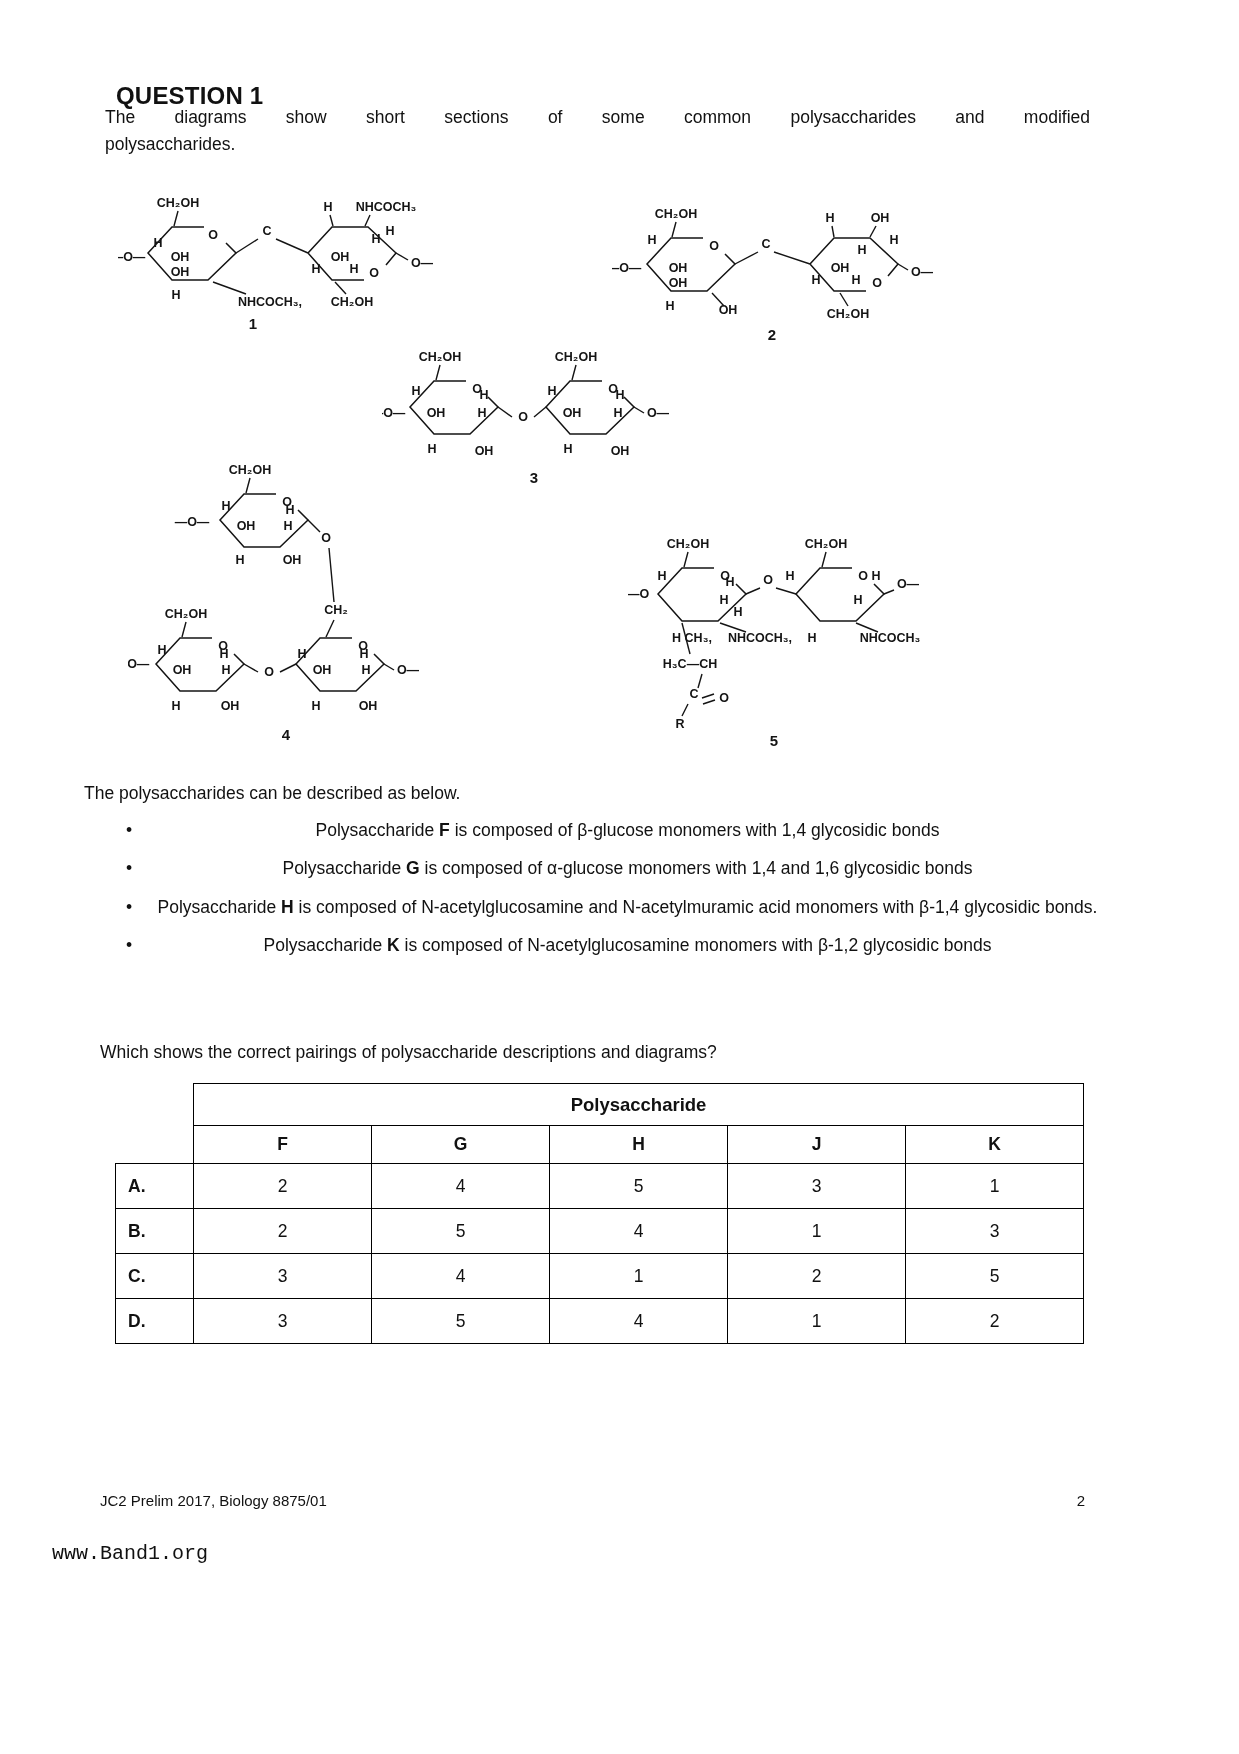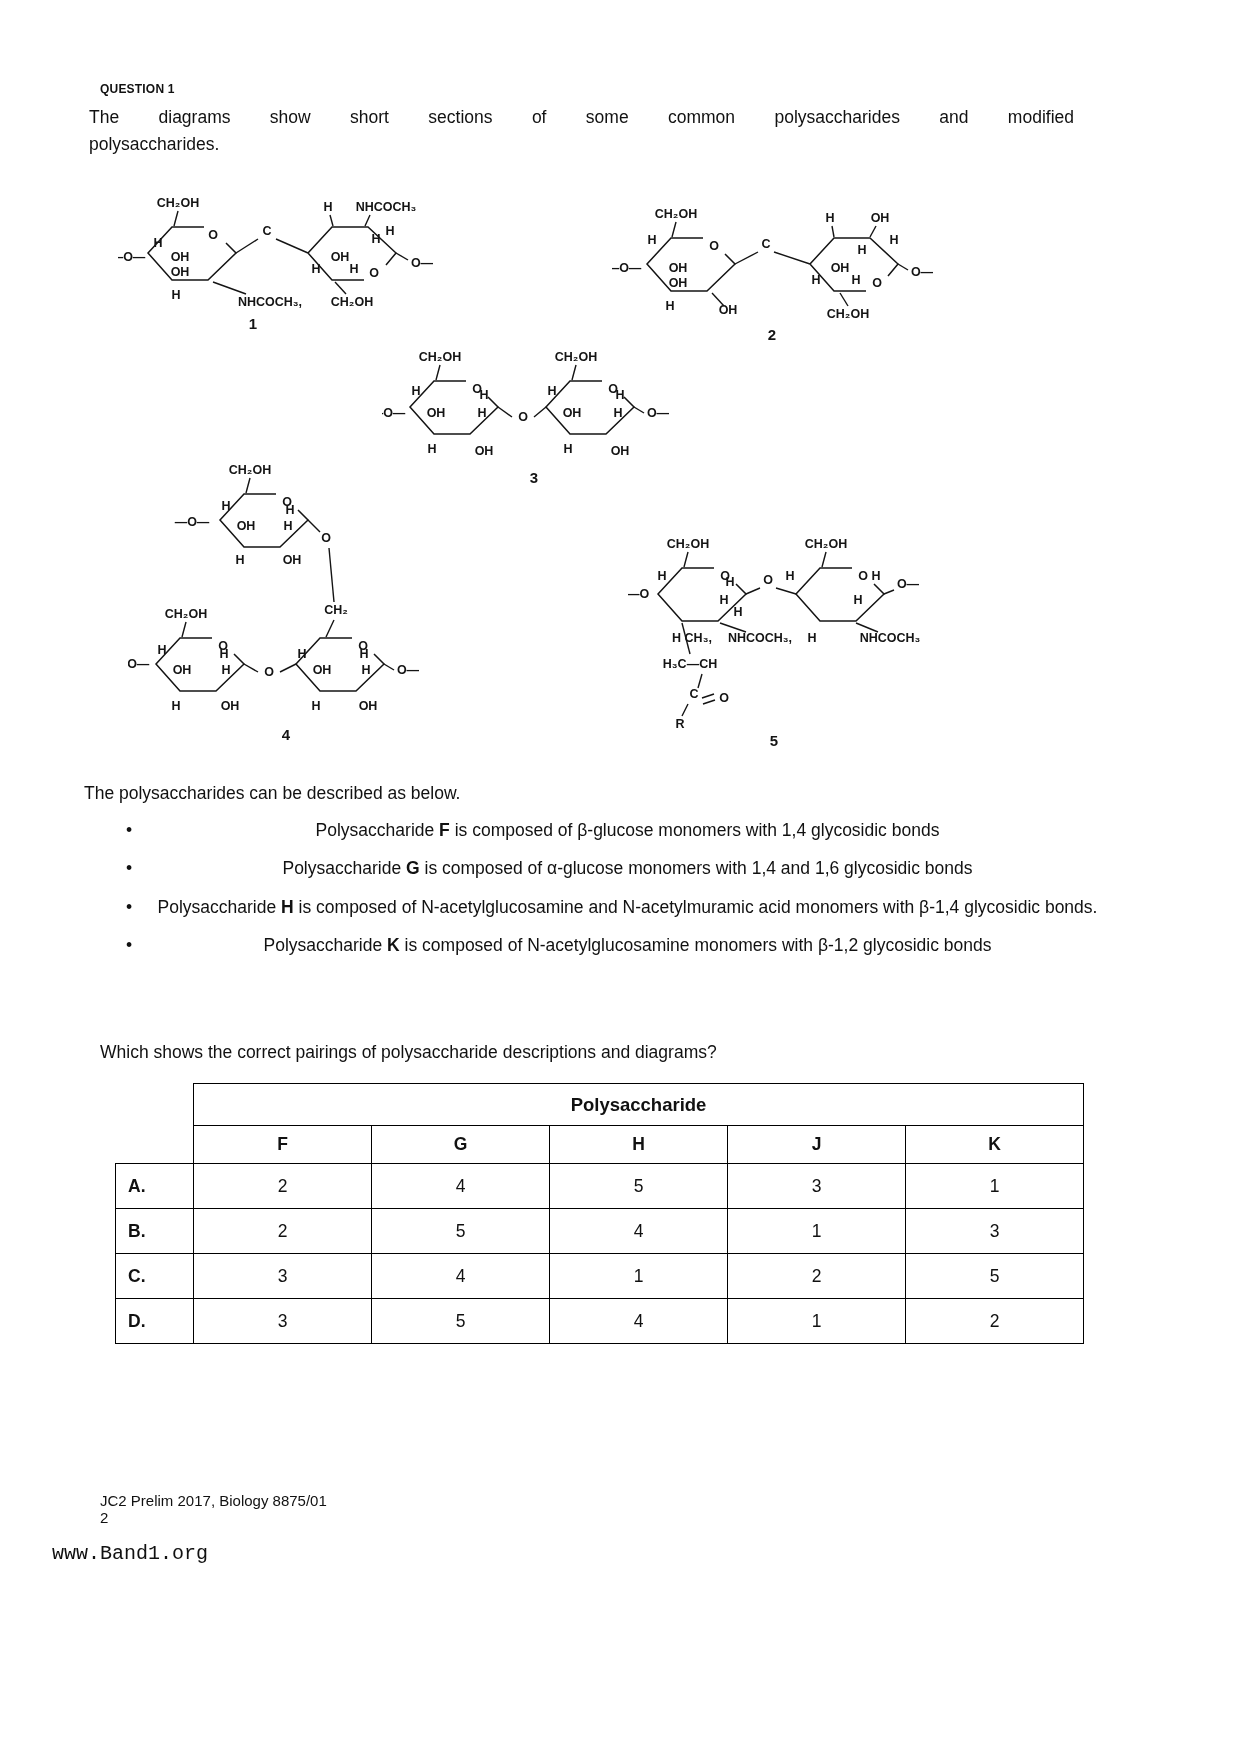--- a/index.html
+++ b/index.html
@@ -1,39 +1,39 @@
 <!DOCTYPE html>
 <html><head>
 <meta charset="utf-8">
 <style>
   * { margin:0; padding:0; box-sizing:border-box; }
   html,body { background:#ffffff; }
   body { width:1239px; height:1754px; position:relative; font-family:"Liberation Sans", sans-serif; color:#111; }
   .abs { position:absolute; }
-  .qtitle { font-weight:bold; font-size:12px; letter-spacing:.2px; }
+  .qtitle { font-weight:bold; font-size:24px; letter-spacing:.2px;margin-left:16px; }
   .bodytext { font-size:17.5px; }
-  .intro { left:89px; top:104px; width:985px; font-size:17.5px; line-height:1.55; }
+  .intro { left:105px; top:104px; width:985px; font-size:17.5px; line-height:1.55; }
   .intro .l1 { text-align:justify; text-align-last:justify; }
   
   svg line { stroke:#141414; stroke-width:1.4px; }
   svg text { font-family:"Liberation Sans", sans-serif; font-size:12.5px; font-weight:bold; fill:#141414; text-anchor:middle; }
   svg text.num { font-size:15px; }
   
   ul.bullets { list-style:none; left:100px; top:818px; width:1000px; position:absolute; }
   ul.bullets li { position:relative; padding-left:55px; font-size:17.5px; line-height:1.45; margin-bottom:13px;text-align:center; }
   ul.bullets li::before { content:"\2022"; position:absolute; left:26px; top:0; font-size:17.5px; }
   
   table.anstable { border-collapse:collapse; position:absolute; left:115px; top:1083px; }
   table.anstable th, table.anstable td { border:1.7px solid #000; font-family:"Liberation Sans", sans-serif; }
   table.anstable .noborder { border:none; }
   table.anstable .title-cell { font-size:18.5px; font-weight:bold; height:42px; text-align:center; }
   table.anstable .col-head { font-size:17.5px; font-weight:bold; height:38px; text-align:center; width:178px; }
   table.anstable .row-head { width:78px; text-align:left; padding-left:12px; font-weight:bold; font-size:17.5px; }
   table.anstable td.val { text-align:center; font-size:17.5px; font-weight:normal; height:45px; }
-  .footer { left:100px; top:1492px; width:985px; display:flex; justify-content:space-between; font-size:15px;flex-direction:column; }
+  .footer { left:100px; top:1492px; width:985px; display:flex; justify-content:space-between; font-size:15px; }
   .site { left:52px; top:1516px; font-family:"Liberation Mono", monospace; font-size:20px;margin-top:26px; }
 </style>
 </head>
 <body>
 
 <div class="abs" style="inset:0;">
 
   <svg width="0" height="0" style="position:absolute;">
     <defs>
       <path id="ringstd" d="M56,4 L24,4 L0,30 L24,57 L60,57 L88,30 L78,20" fill="none" stroke="#141414" stroke-width="1.5"></path>

